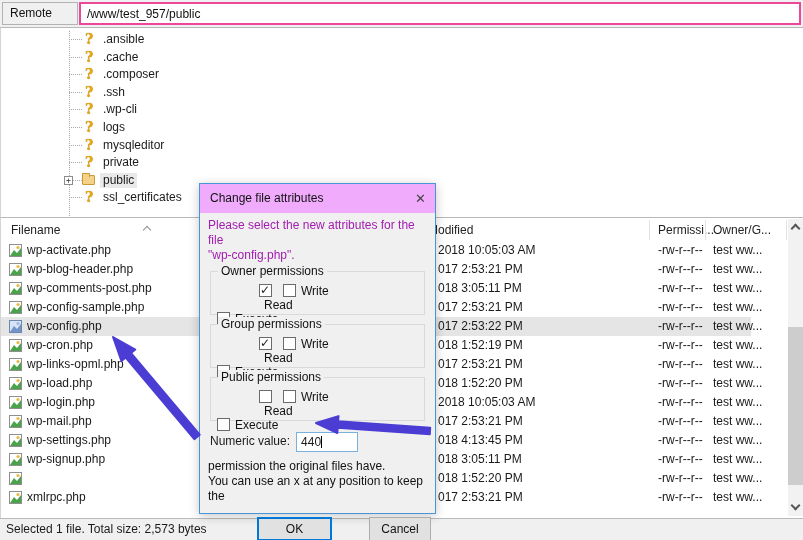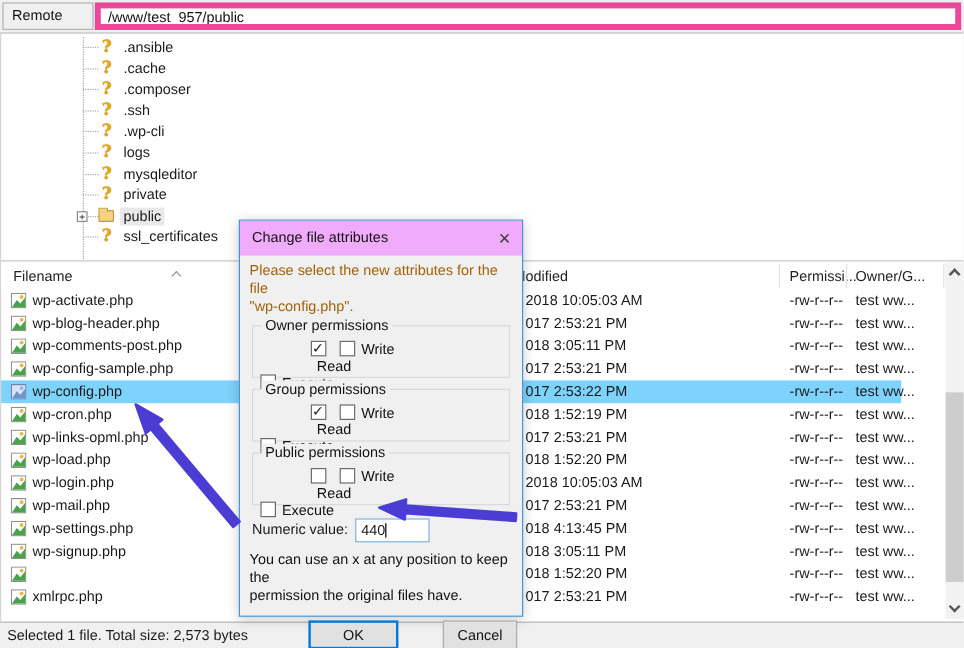--- a/index.html
+++ b/index.html
@@ -6,21 +6,21 @@
   html,body { width:803px; height:540px; overflow:hidden;
     font-family:"Liberation Sans","DejaVu Sans",sans-serif; font-size:12px; color:#1a1a1a;
     background:#f0f0f0; }
   .window { position:relative; width:803px; height:540px; background:#f0f0f0; }
 
   
   .topbar { position:absolute; left:0; top:0; width:803px; height:27px; background:#f0f0f0; }
   .remote-label { position:absolute; left:2px; top:2px; width:76px; height:23px;
     background:#f0f0f0; border:1px solid #b3b3b3; line-height:21px; padding-left:7px; color:#111; }
   .remote-input { position:absolute; left:79px; top:2px; width:722px; height:23px;
-    border:5px solid #ec4899; background:#fff; font:12px "Liberation Sans",sans-serif;
+    border:2px solid #ec4899; background:#fff; font:12px "Liberation Sans",sans-serif;
     padding:0 0 0 6px; color:#111; outline:none; }
 
   
   .tree-panel { position:absolute; left:0; top:27px; width:803px; height:191px;
     background:#fff; border-top:1px solid #b9b9b9; border-bottom:1px solid #b9b9b9;
     border-left:1px solid #d5d5d5; }
   .tree-vline { position:absolute; left:68px; top:3px; height:185px; border-left:1px dotted #a8a8a8; }
   .tree-row { position:absolute; left:0; width:400px; height:17px; }
   .tree-row .stub { position:absolute; left:68px; top:8px; width:13px; border-top:1px dotted #a8a8a8; }
   .q-icon { position:absolute; left:81px; top:1px; width:14px; height:15px;
@@ -40,21 +40,21 @@
   .file-panel { position:absolute; left:0; top:218px; width:803px; height:300px;
     background:#fff; border-left:1px solid #d5d5d5; }
   .list-header { position:absolute; left:0; top:1px; width:787px; height:22px; background:#fff; }
   .list-header .hcell { position:absolute; top:0; line-height:22px; color:#222; white-space:nowrap; }
   .h-sep { position:absolute; top:1px; height:20px; border-left:1px solid #e2e2e2; }
   .sort-caret { position:absolute; left:143px; top:6px; width:7px; height:7px; }
   .sort-caret::before { content:""; position:absolute; left:0; top:2px; width:5px; height:5px;
     border-top:1px solid #8f8f8f; border-left:1px solid #8f8f8f; transform:rotate(45deg); }
   .rows { position:absolute; left:0; top:23px; width:750px; }
   .frow { position:relative; height:19px; }
-  .frow.selected { background:#7dd3fc; }
+  .frow.selected { background:#e5e5e5; }
   .fcell { position:absolute; top:0; line-height:19px; white-space:nowrap; }
   .c-name { left:26px; } .c-mod { left:437px; } .c-perm { left:657px; } .c-own { left:712px; }
   .ficon { position:absolute; left:8px; top:3px; width:13px; height:13px; }
 
   
   .vscroll { position:absolute; left:787px; top:1px; width:16px; height:297px; background:#f2f2f2; }
   .sbtn { position:absolute; left:0; width:16px; height:16px; background:#f2f2f2; }
   .sbtn.up { top:0; } .sbtn.down { bottom:0; }
   .chev { position:absolute; left:4px; width:7px; height:7px; }
   .chev.u { top:6px; border-top:2px solid #555; border-left:2px solid #555; transform:rotate(45deg); }
@@ -65,21 +65,21 @@
   .statusbar { position:absolute; left:0; top:518px; width:803px; height:22px;
     background:#f0f0f0; border-top:1px solid #bababa; line-height:21px; padding-left:6px; color:#1a1a1a; }
 
   
   .dialog { position:absolute; left:199px; top:183px; width:237px; height:331px;
     background:#f0f0f0; border:1px solid #4795d4; box-shadow:0 2px 10px rgba(0,0,0,0.22); z-index:10; }
   .dlg-title { position:relative; height:29px; background:#f0abfc; }
   .dlg-title .txt { position:absolute; left:10px; top:0; line-height:29px; color:#111; }
   .dlg-close { position:absolute; right:9px; top:0; line-height:29px; font-size:13px; color:#444; cursor:default; }
   .dlg-body { position:relative; padding:5px 8px 0 8px; }
-  .dlg-msg { line-height:15px; margin-bottom:8px; color:#a16207; }
+  .dlg-msg { line-height:15px; margin-bottom:8px; color:#a21caf; }
   .grp { position:relative; border:1px solid #d9d9d9; margin:0 2px 9px 2px; padding:12px 6px 7px 6px; height:44px; }
   .grp-label { position:absolute; left:7px; top:-8px; background:#f0f0f0; padding:0 3px; color:#111; }
   .cbgroup { display:inline-block; vertical-align:top; }
   .cbg-read { width:66px;padding-left:42px; } .cbg-write { width:80px; }
   .checkbox { display:inline-block; position:relative; width:13px; height:13px; background:#fff;
     border:1px solid #6b6b6b; vertical-align:-2px; }
   .checkbox.checked::after { content:"✓"; position:absolute; left:0px; top:-2px;
     font:bold 12px "DejaVu Sans",sans-serif; color:#1a1a1a; }
   .cb-label { margin-left:5px; color:#111; }
   .numrow { margin:3px 0 7px 2px; height:22px; line-height:22px; }
@@ -366,22 +366,22 @@
       <div class="grp">
         <span class="grp-label">Public permissions</span>
         <span class="cbgroup cbg-read"><span class="checkbox"></span><span class="cb-label">Read</span></span><span class="cbgroup cbg-write"><span class="checkbox"></span><span class="cb-label">Write</span></span><span class="cbgroup"><span class="checkbox"></span><span class="cb-label">Execute</span></span>
       </div>
 
       <div class="numrow">
         <span>Numeric value:</span><span class="numbox"><span>440</span><span class="caret"></span></span>
       </div>
 
       <div class="dlg-note">
+        <div>permission the original files have.</div>
         <div>You can use an x at any position to keep the</div>
-        <div>permission the original files have.</div>
       </div>
 
       <div class="btnrow">
         <span class="btn btn-ok">OK</span>
         <span class="btn btn-cancel">Cancel</span>
       </div>
     </div>
   </div>
 
   <svg class="arrows" width="803" height="540">

